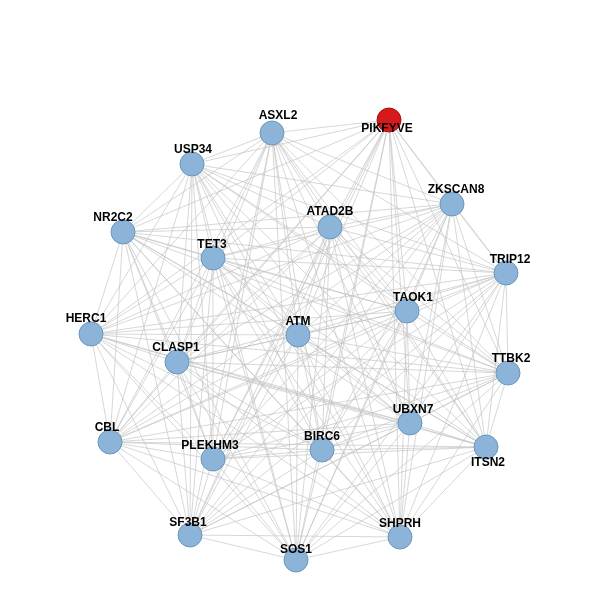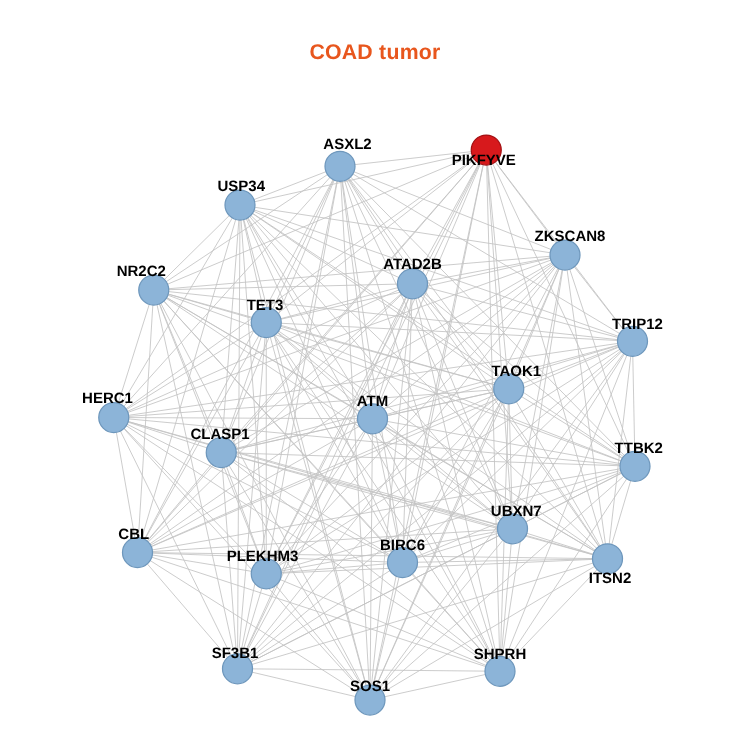--- a/index.html
+++ b/index.html
@@ -267,15 +267,14 @@
         <text x="107" y="431" text-anchor="middle" fill="#000000" font-family="&quot;Liberation Sans&quot;, sans-serif" font-size="12" font-weight="bold">CBL</text>
         <text x="210" y="449" text-anchor="middle" fill="#000000" font-family="&quot;Liberation Sans&quot;, sans-serif" font-size="12" font-weight="bold">PLEKHM3</text>
         <text x="322" y="440" text-anchor="middle" fill="#000000" font-family="&quot;Liberation Sans&quot;, sans-serif" font-size="12" font-weight="bold">BIRC6</text>
         <text x="488" y="466" text-anchor="middle" fill="#000000" font-family="&quot;Liberation Sans&quot;, sans-serif" font-size="12" font-weight="bold">ITSN2</text>
         <text x="188" y="526" text-anchor="middle" fill="#000000" font-family="&quot;Liberation Sans&quot;, sans-serif" font-size="12" font-weight="bold">SF3B1</text>
         <text x="296" y="553" text-anchor="middle" fill="#000000" font-family="&quot;Liberation Sans&quot;, sans-serif" font-size="12" font-weight="bold">SOS1</text>
         <text x="400" y="527" text-anchor="middle" fill="#000000" font-family="&quot;Liberation Sans&quot;, sans-serif" font-size="12" font-weight="bold">SHPRH</text>
       </g>
     </svg>
   <div class="titles">
-    <div class="plot-title" id="title" style="color: rgb(232, 86, 29);">COAD tumor</div>
   </div>
 </div>
 
 </body></html>

